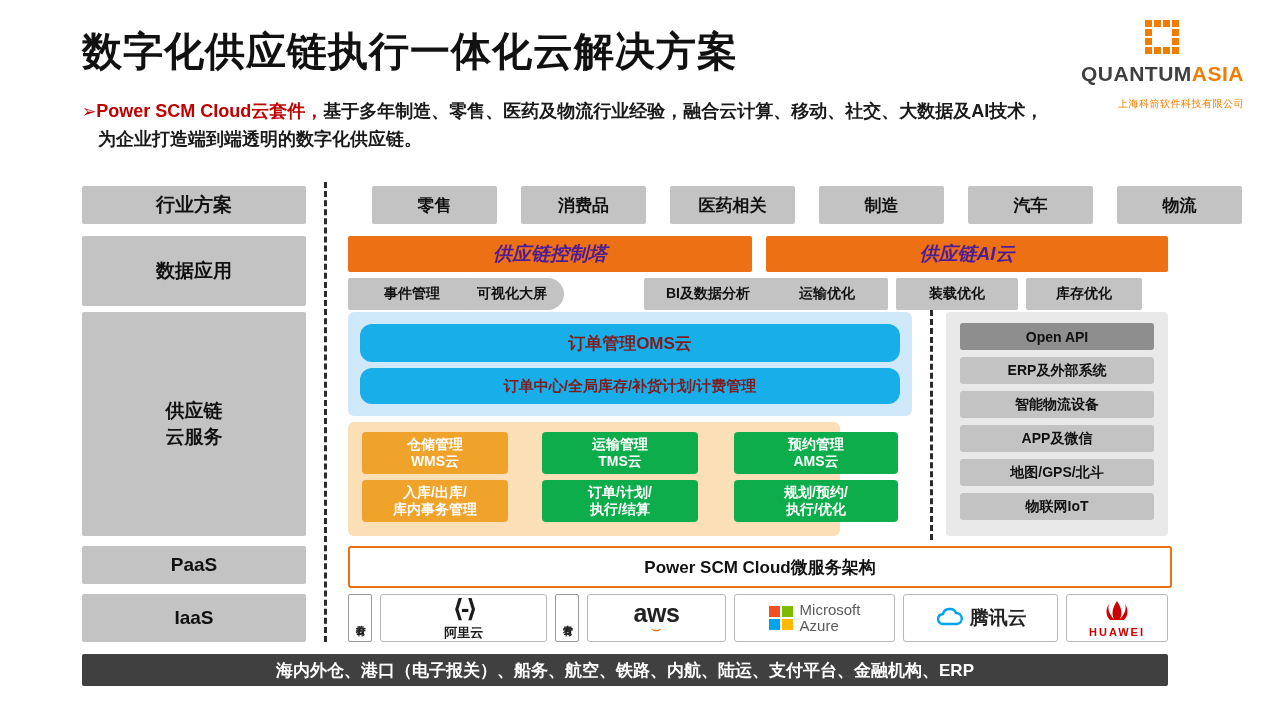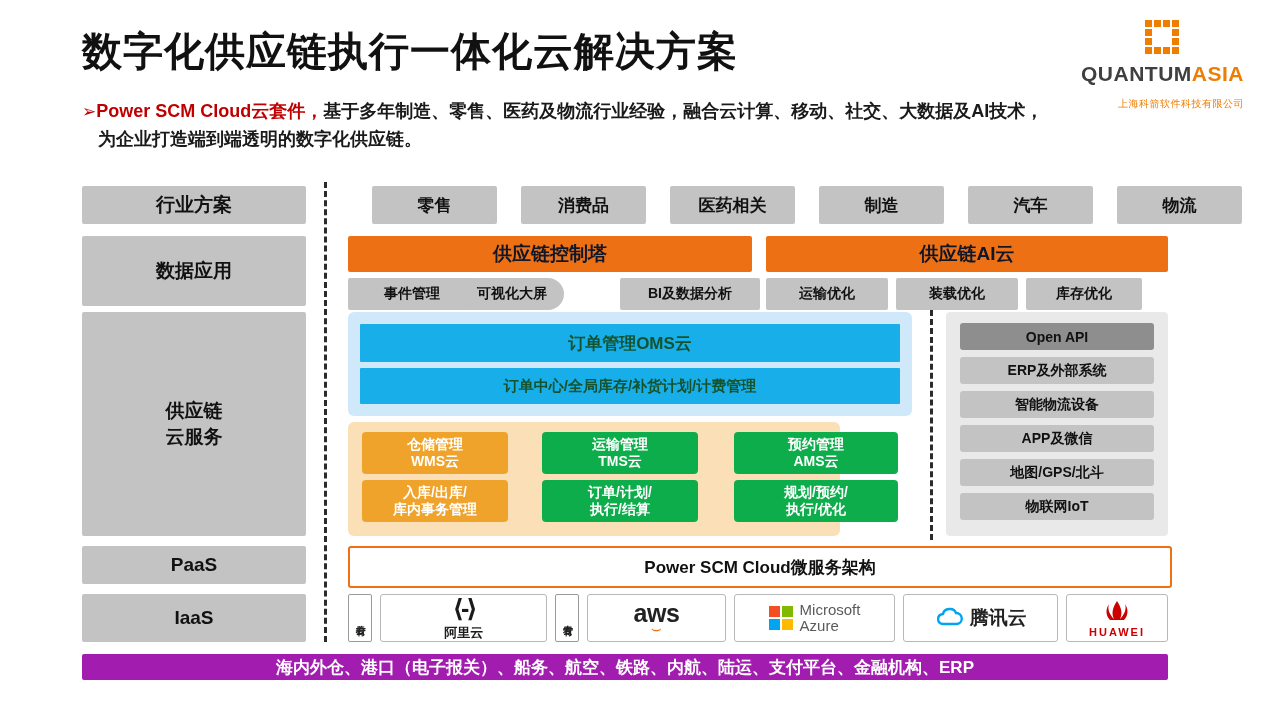--- a/index.html
+++ b/index.html
@@ -50,37 +50,37 @@
   }
 
   .row-top{position:absolute;left:348px;top:186px;display:flex;gap:24px;margin-left:24px;}
   .ind-box{
     width:125px;height:38px;background:#c3c3c3;color:#111;
     font-weight:bold;font-size:17px;border-radius:2px;
     display:flex;align-items:center;justify-content:center;
   }
 
   .orange-bar{
-    background:#ee7014;color:#0f172a;font-weight:bold;font-size:19px;
-    display:flex;align-items:center;justify-content:center;border-radius:2px;
+    background:#ee7014;color:#4c1d95;font-weight:bold;font-size:19px;
+    display:flex;align-items:center;justify-content:center;border-radius:2px;font-style:italic;
   }
 
   .small-gray{
     background:#c3c3c3;color:#111;font-weight:bold;font-size:14px;
     display:flex;align-items:center;justify-content:center;border-radius:2px;
     height:32px;
   }
 
   .blue-panel{
     position:absolute;left:348px;top:312px;width:564px;height:104px;
     background:#cfe9fb;border-radius:6px;
   }
   .blue-bar{
-    background:#17aeea;color:#14532d;font-weight:bold;font-size:17px;
-    display:flex;align-items:center;justify-content:center;border-radius:1px;
+    background:#17aeea;color:#7f1d1d;font-weight:bold;font-size:17px;
+    display:flex;align-items:center;justify-content:center;border-radius:12px;
   }
 
   .orange-panel{
     position:absolute;left:348px;top:422px;width:492px;height:114px;
     background:#fbdfb6;border-radius:6px;
   }
   .mod{
     position:absolute;border-radius:4px;color:#fff;font-weight:bold;
     display:flex;align-items:center;justify-content:center;text-align:center;
     line-height:1.25;font-size:14px;
@@ -116,22 +116,22 @@
     display:flex;align-items:center;justify-content:center;text-align:center;
     line-height:1.05;padding:0 1px;background:#fff;
   }
   .vert-tag span{writing-mode:vertical-rl;text-orientation:upright;letter-spacing:1px;}
   .cloud-box{
     height:46px;border:1px solid #b8b8b8;border-radius:3px;background:#fff;
     display:flex;align-items:center;justify-content:center;
   }
 
   .footer-bar{
-    position:absolute;left:82px;top:654px;width:1086px;height:26px;
-    background:#a21caf;color:#fff;font-weight:bold;font-size:17px;
+    position:absolute;left:82px;top:654px;width:1086px;height:32px;
+    background:#404040;color:#fff;font-weight:bold;font-size:17px;
     display:flex;align-items:center;justify-content:center;border-radius:2px;
   }
 
   
   .ali{display:flex;flex-direction:column;align-items:center;justify-content:center;gap:1px;}
   .ali-mark{font-size:25px;font-weight:bold;color:#1a1a1a;letter-spacing:-3px;}
   .ali-text{font-size:13px;font-weight:bold;color:#1a1a1a;}
   .ms{display:flex;align-items:center;gap:7px;}
   .ms-grid{display:grid;grid-template-columns:11px 11px;grid-template-rows:11px 11px;gap:2px;}
   .ms-grid i{display:block;}
@@ -200,21 +200,21 @@
   <div class="ind-box">制造</div>
   <div class="ind-box">汽车</div>
   <div class="ind-box">物流</div>
 </div>
 
 <div class="orange-bar" style="position:absolute;left:348px;top:236px;width:404px;height:36px;">供应链控制塔</div>
 <div class="orange-bar" style="position:absolute;left:766px;top:236px;width:402px;height:36px;">供应链AI云</div>
 
 <div class="small-gray" style="position:absolute;left:348px;top:278px;width:128px;">事件管理</div>
 <div class="small-gray" style="position:absolute;left:460px;top:278px;width:104px;border-radius:16px;">可视化大屏</div>
-<div class="small-gray" style="position:absolute;left:620px;top:278px;width:140px;text-align:right;">BI及数据分析</div>
+<div class="small-gray" style="position:absolute;left:644px;top:278px;width:128px;text-align:right;">BI及数据分析</div>
 
 <div class="small-gray" style="position:absolute;left:766px;top:278px;width:122px;">运输优化</div>
 <div class="small-gray" style="position:absolute;left:896px;top:278px;width:122px;">装载优化</div>
 <div class="small-gray" style="position:absolute;left:1026px;top:278px;width:116px;">库存优化</div>
 
 <div class="blue-panel">
   <div class="blue-bar" style="position:absolute;left:12px;top:12px;width:540px;height:38px;">订单管理OMS云</div>
   <div class="blue-bar" style="position:absolute;left:12px;top:56px;width:540px;height:36px;font-size:15px;">订单中心/全局库存/补货计划/计费管理</div>
 </div>
 

